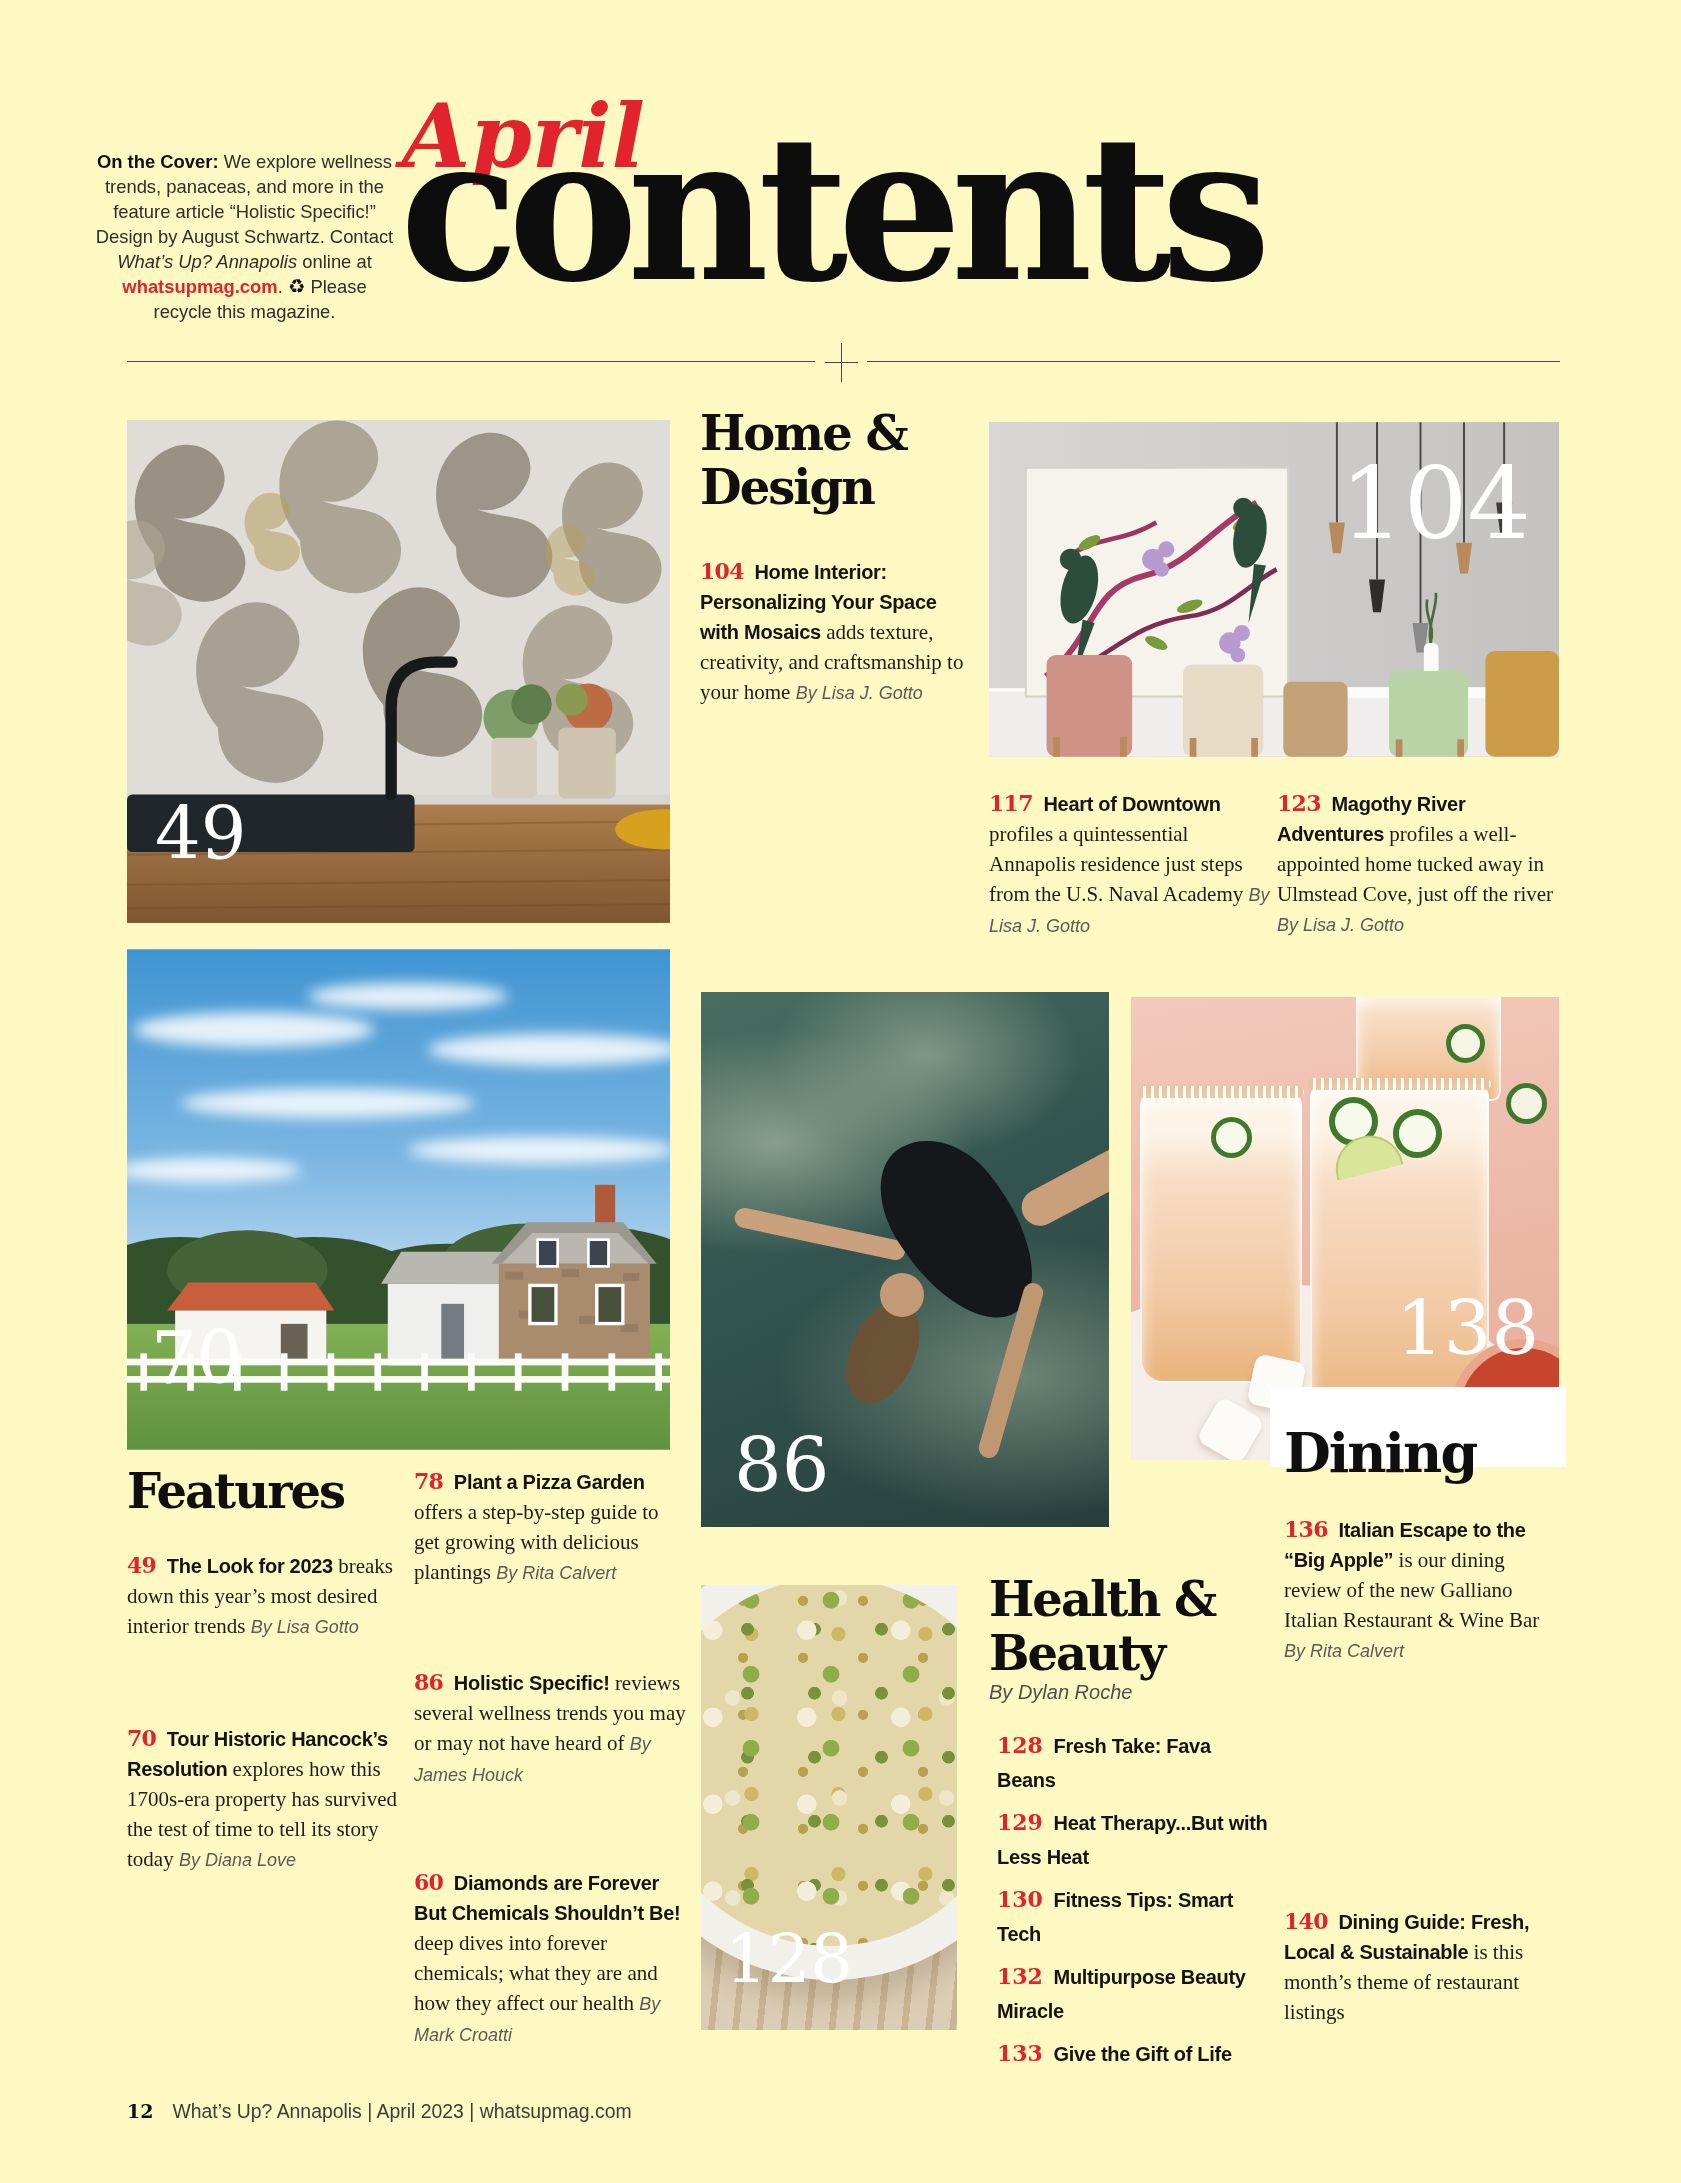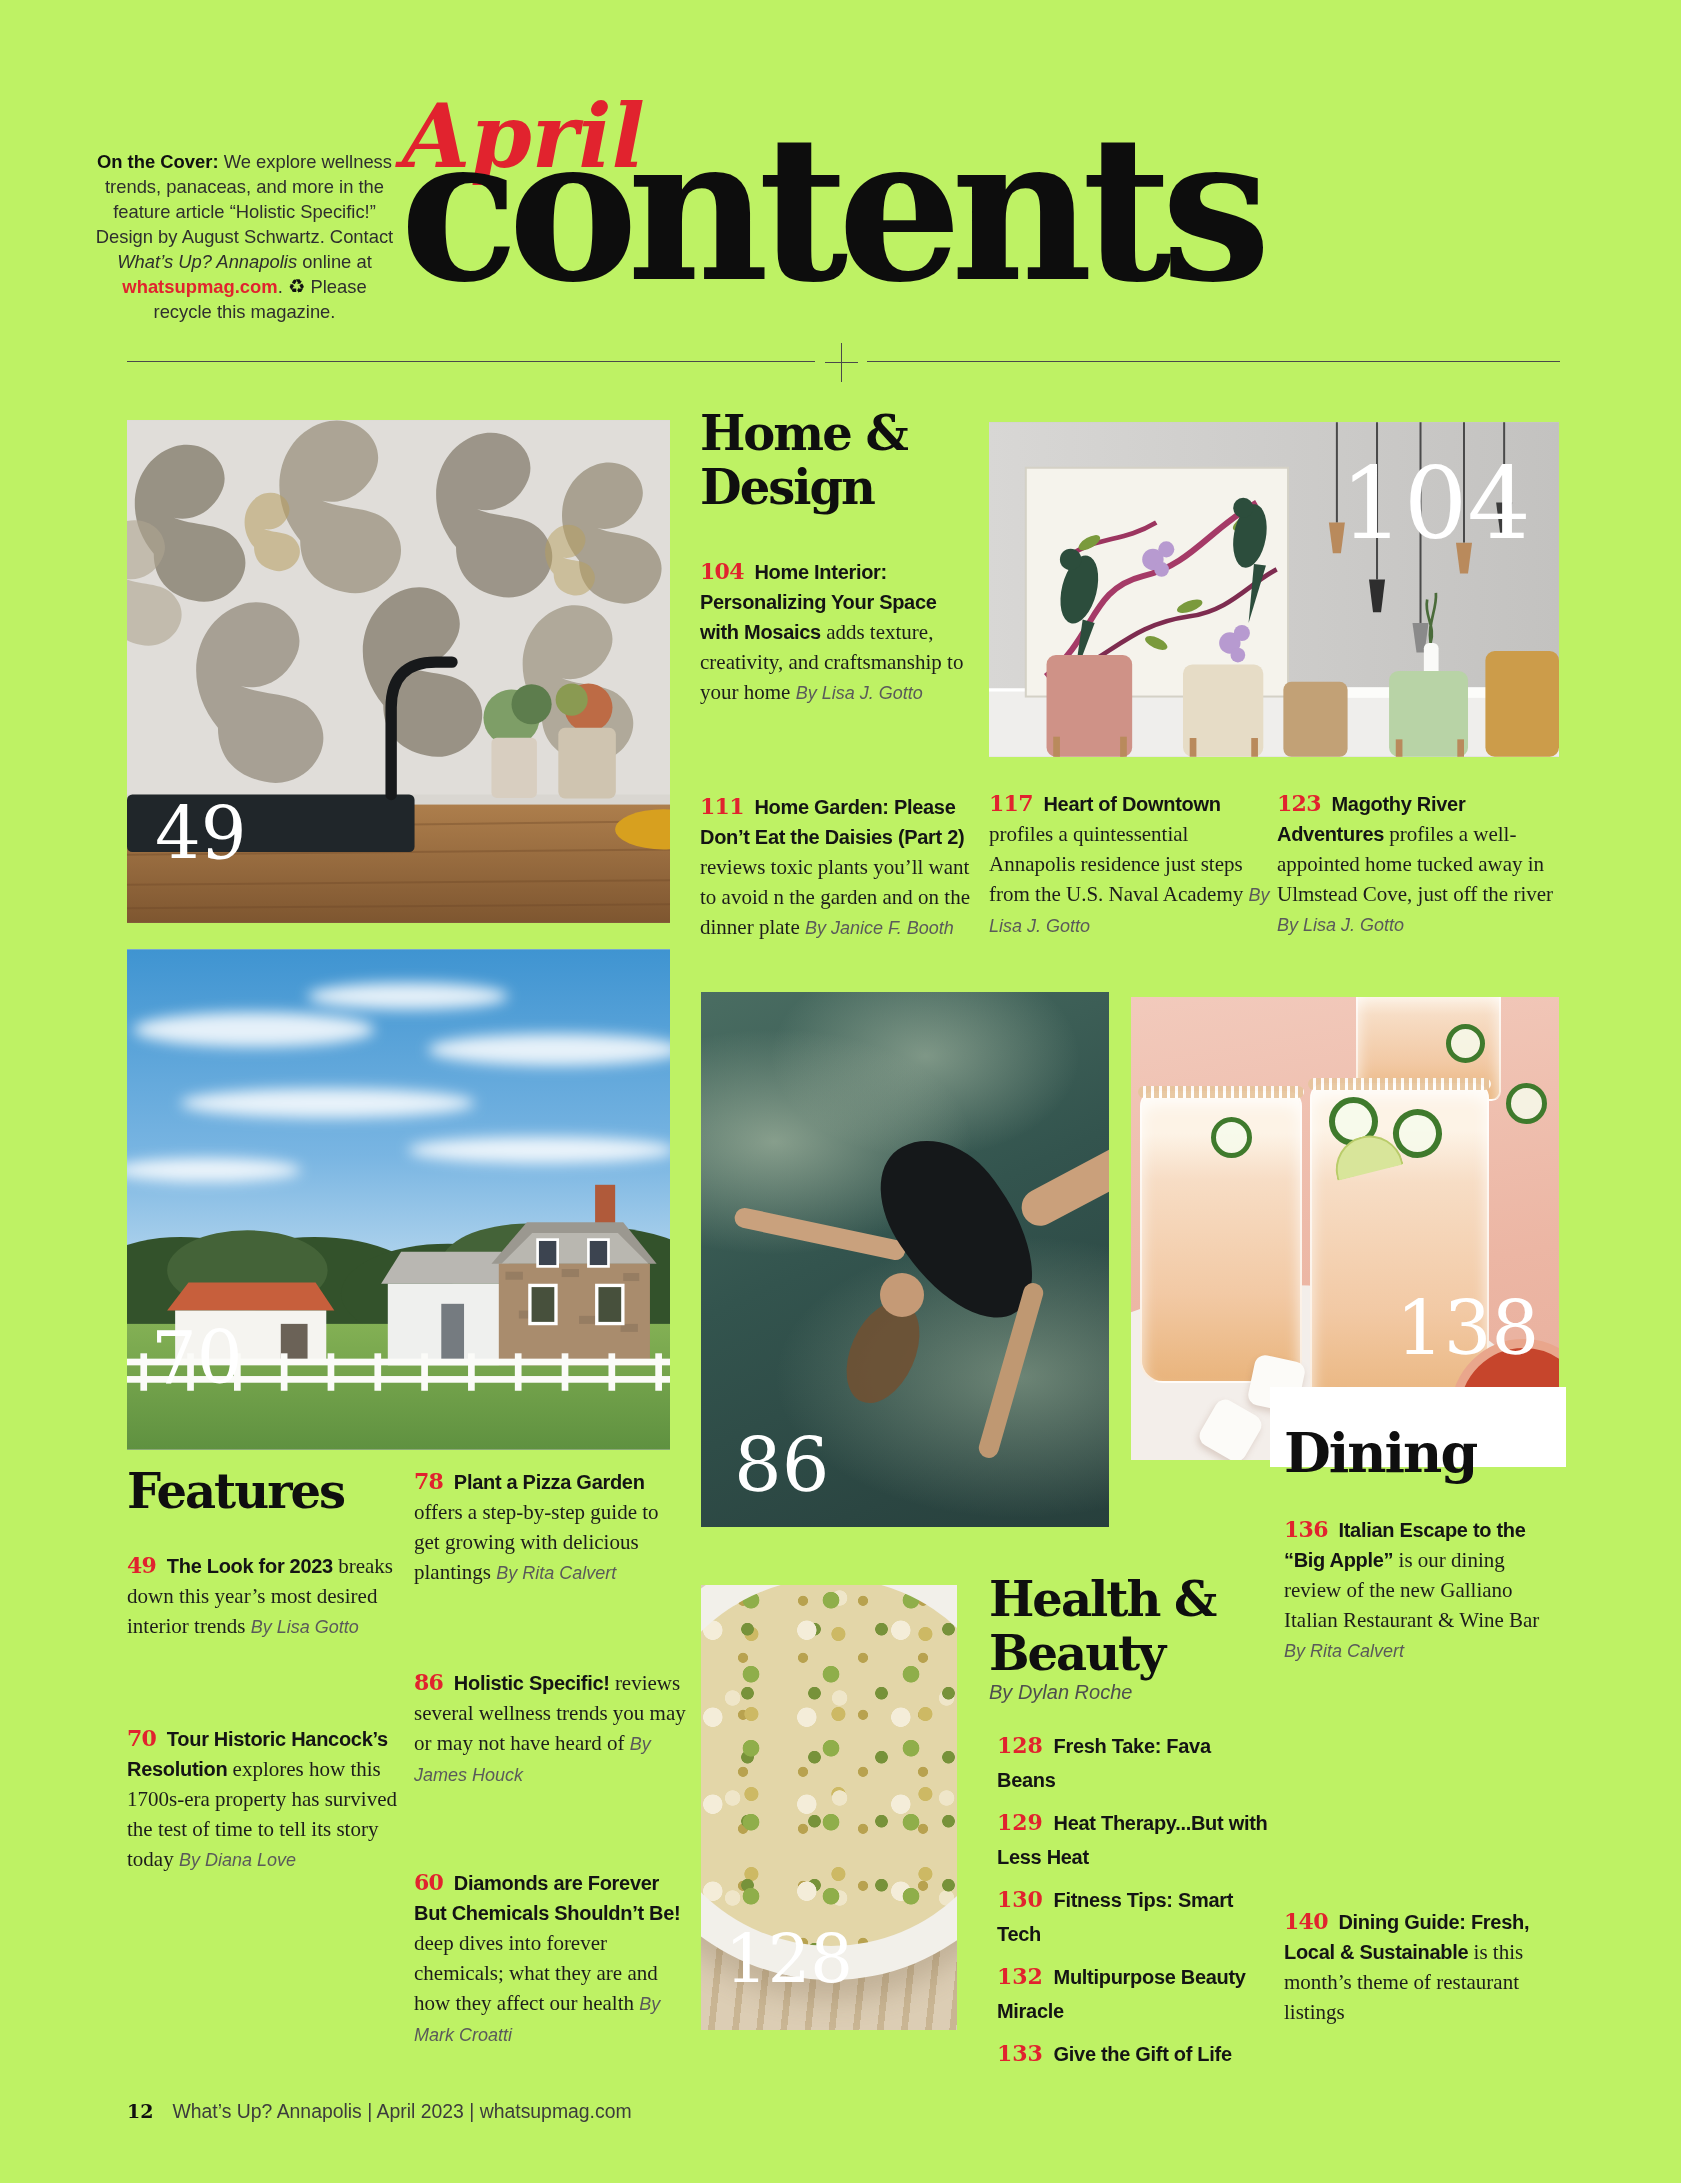--- a/index.html
+++ b/index.html
@@ -1,16 +1,16 @@
 <!DOCTYPE html>
 <html style="font-size:10.7px"><head>
 <meta charset="utf-8">
 <style>
   html,body{margin:0;padding:0;background:#ffffff;}
-  .page{position:relative;width:1681px;height:2183px;background:#bef264;overflow:hidden;
+  .page{position:relative;width:1681px;height:2183px;background:#fef9c3;overflow:hidden;
         font-family:"Liberation Serif",serif;color:#1d1d1b;}
 
   
   .cover-note{position:absolute;left:94px;top:149px;width:301px;text-align:center;
     font-family:"Liberation Sans",sans-serif;font-size:18.4px;line-height:25px;color:#2e2e2e;}
   .cover-note .lbl{font-weight:700;color:#101010;}
   .cover-note .mag{font-style:italic;}
   .cover-note .site{font-weight:700;color:#e1232e;}
   .cover-note .recycle{color:#111;font-size:19.4px;}
 
@@ -392,26 +392,20 @@
 
   <div class="sec-head" style="left:700px;top:406px;width:228px;">Home &amp; Design</div>
 
   <div class="entry" style="left:700px;top:556px;width:280px;">
     <span class="num">104</span>
     <span class="t">Home Interior: Personalizing Your Space with Mosaics</span>
     <span class="b">adds texture, creativity, and craftsmanship to your home</span>
     <span class="by">By Lisa J. Gotto</span>
   </div>
 
-  <div class="entry" style="left:700px;top:791px;width:282px;">
-    <span class="num">111</span>
-    <span class="t">Home Garden: Please Don’t Eat the Daisies (Part 2)</span>
-    <span class="b">reviews toxic plants you’ll want to avoid n the garden and on the dinner plate</span>
-    <span class="by">By Janice F. Booth</span>
-  </div>
 
   <div class="entry" style="left:989px;top:788px;width:282px;">
     <span class="num">117</span>
     <span class="t">Heart of Downtown</span>
     <span class="b">profiles a quintessential Annapolis residence just steps from the U.S. Naval Academy</span>
     <span class="by">By Lisa J. Gotto</span>
   </div>
 
   <div class="entry" style="left:1277px;top:788px;width:288px;">
     <span class="num">123</span>

